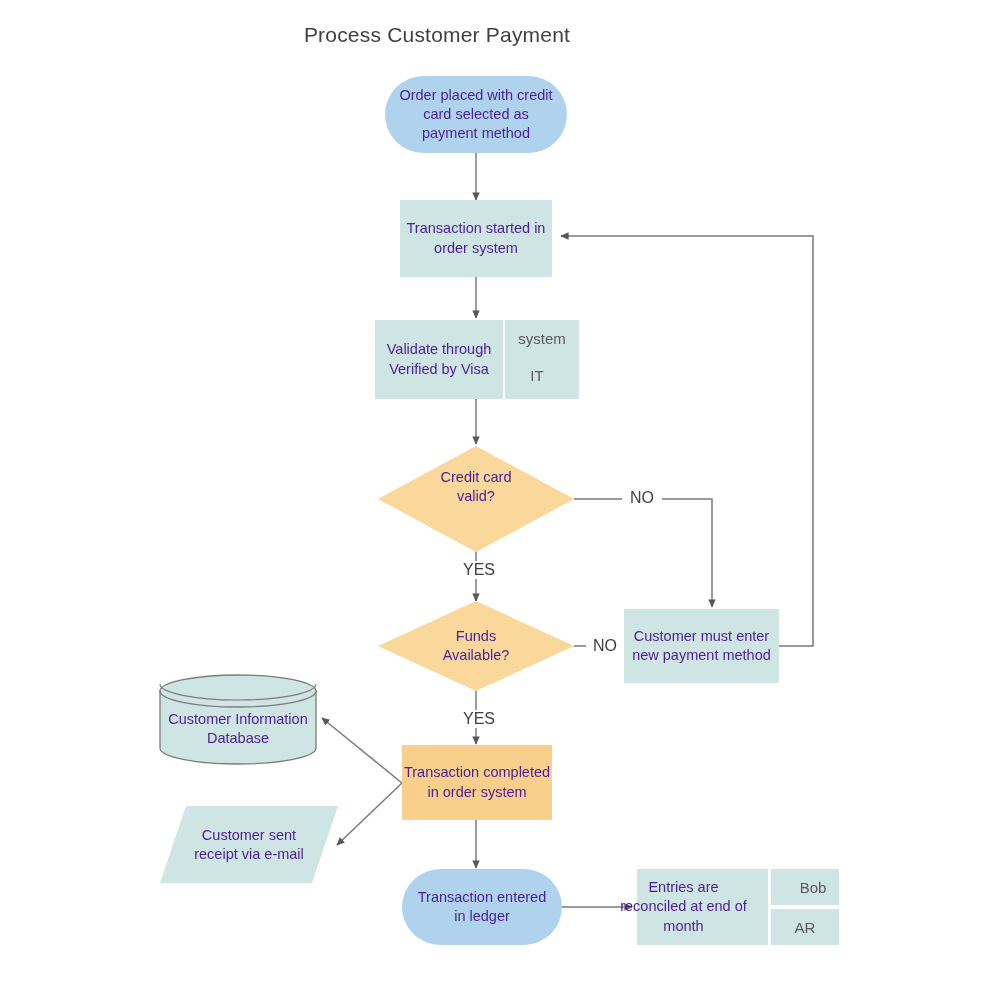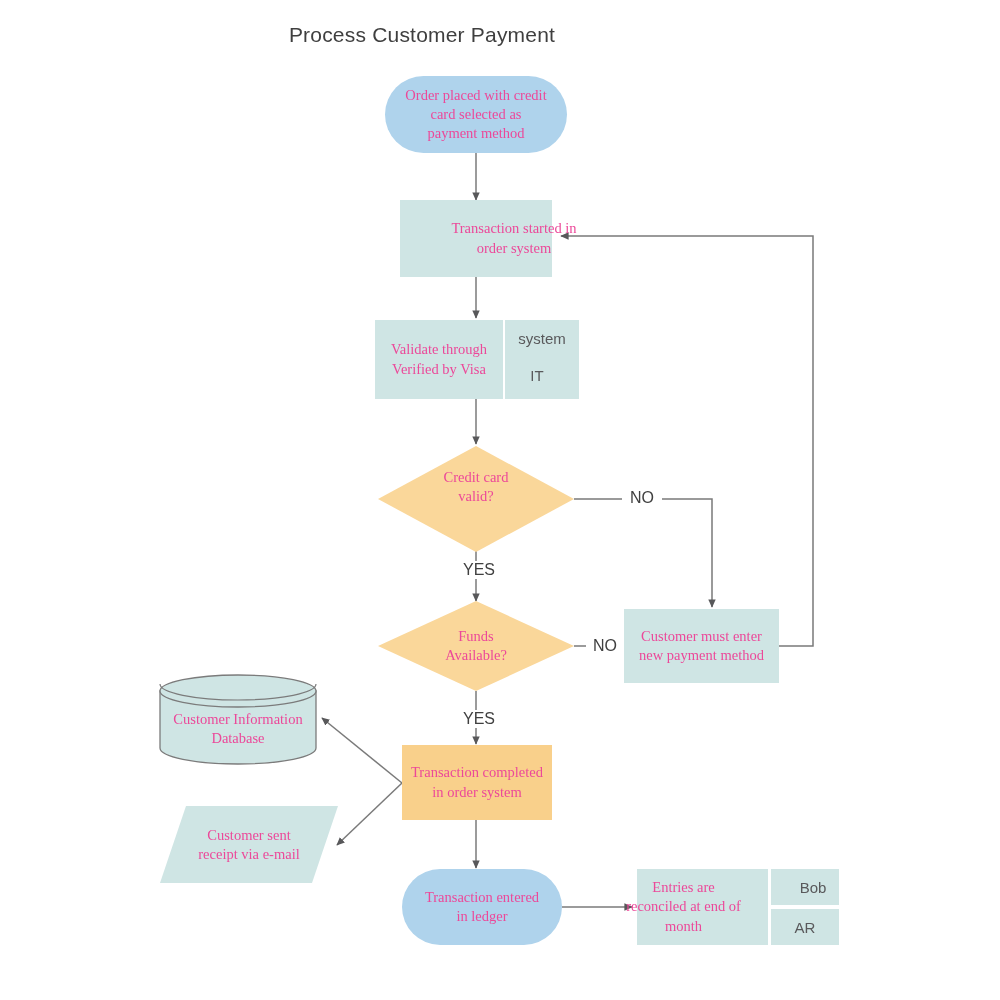--- a/index.html
+++ b/index.html
@@ -27,33 +27,33 @@
   }
   .dtitle {
     position: absolute;
     left: 0;
     top: 23px;
     width: 844px;
     text-align: center;
     font-size: 21px;
     color: #3f3f3f;
     letter-spacing: 0.2px;
+    padding-left: 15px;
   }
   .node-label {
     position: absolute;
     display: flex;
     align-items: center;
     justify-content: center;
     text-align: center;
     font-size: 14.5px;
-    color: #ec4899;
+    color: #4c1d95;
     line-height: 1.32;
     pointer-events: none;
     white-space: pre-line;
-    font-family: Liberation Serif, serif;
   }
   .edge-label {
     position: absolute;
     font-size: 16px;
     color: #404040;
     text-align: center;
     background: #ffffff;
     padding: 0 3px;
     line-height: 1.1;
   }
@@ -138,21 +138,21 @@
 
     <rect x="637" y="869" width="131" height="76" fill="#CFE5E4" stroke="none"></rect>
     <rect x="771" y="869" width="68" height="36" fill="#CFE5E4" stroke="none"></rect>
     <rect x="771" y="909" width="68" height="36" fill="#CFE5E4" stroke="none"></rect>
   </svg>
 
   <div class="node-label" style="left:385px; top:76px; width:182px; height:77px;">Order placed with credit
 card selected as
 payment method</div>
 
-  <div class="node-label" style="left:400px; top:200px; width:152px; height:77px;padding-left:38px;">Transaction started in
+  <div class="node-label" style="left:400px; top:200px; width:152px; height:77px;">Transaction started in
 order system</div>
 
   <div class="node-label" style="left:375px; top:320px; width:128px; height:79px;">Validate through
 Verified by Visa</div>
   <div class="swim-label" style="left:505px; top:325px; width:74px; height:26px;">system</div>
   <div class="swim-label" style="left:505px; top:362px; width:64px; height:26px;">IT</div>
 
   <div class="node-label" style="left:396px; top:458px; width:160px; height:58px;">Credit card
 valid?</div>
 

